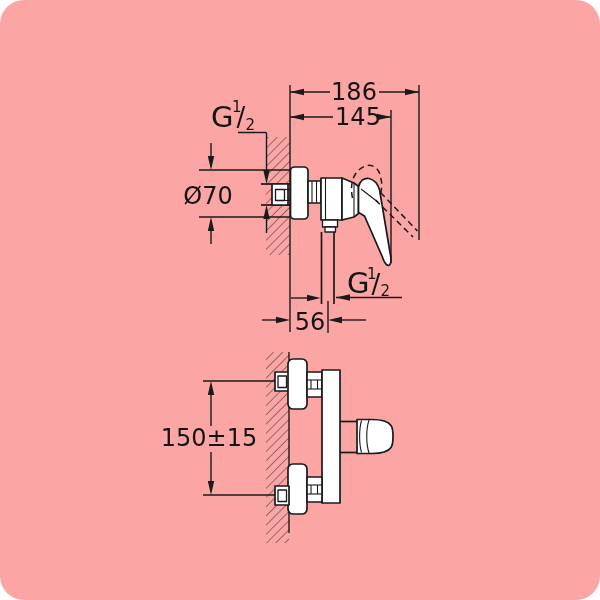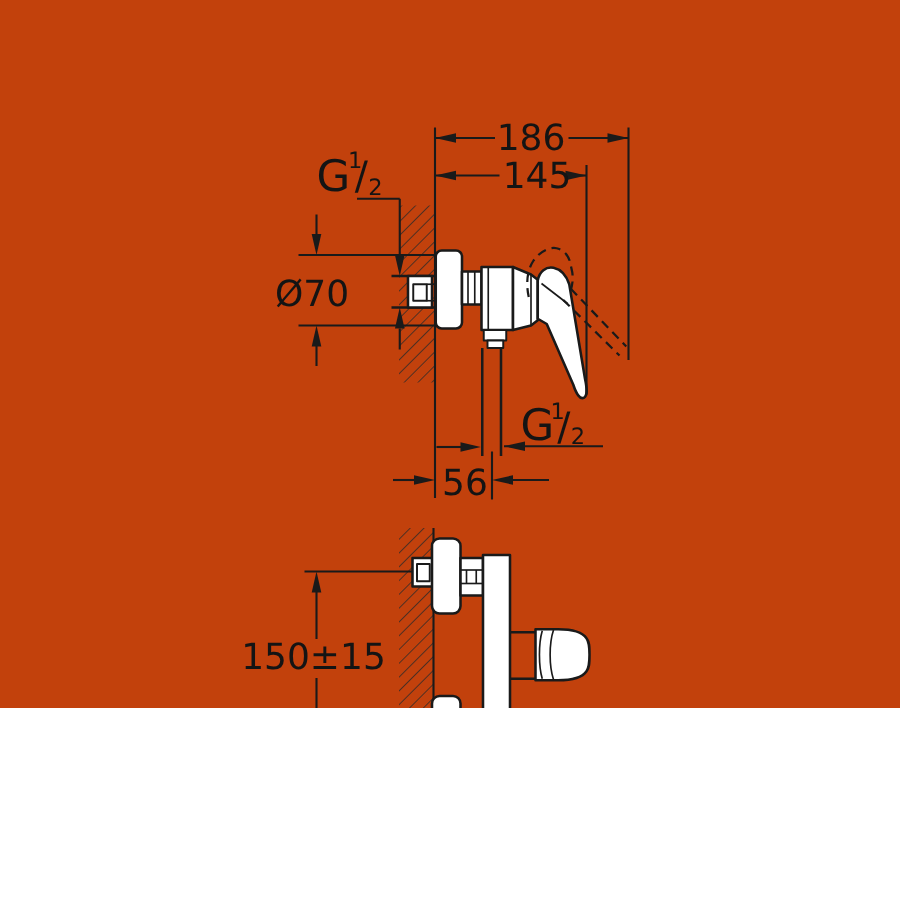--- a/index.html
+++ b/index.html
@@ -1,18 +1,18 @@
 <!DOCTYPE html>
 <html><head>
 <meta charset="utf-8">
 <style>
   html,body{margin:0;padding:0;background:#ffffff;}
   .stage{
-    position:relative;width:600px;height:472px;background:#c2410c;
-    font-family:"DejaVu Sans","Liberation Sans",sans-serif;overflow:hidden;
+    position:relative;width:600px;height:600px;background:#fca5a5;
+    font-family:"DejaVu Sans","Liberation Sans",sans-serif;overflow:hidden;border-radius:24px;
   }
   svg{position:absolute;left:0;top:0;}
   .obj{fill:#ffffff;stroke:#1a1a1a;stroke-width:1.7;stroke-linejoin:round;}
   .objline{fill:none;stroke:#1a1a1a;stroke-width:1.7;stroke-linejoin:round;stroke-linecap:butt;}
   .thin{fill:none;stroke:#1a1a1a;stroke-width:1.1;}
   .dim{fill:none;stroke:#1a1a1a;stroke-width:1.4;stroke-linecap:butt;}
   .arr{fill:#1a1a1a;stroke:none;}
   .ghost{fill:none;stroke:#1a1a1a;stroke-width:1.5;stroke-dasharray:6 4;stroke-linecap:butt;}
   text{fill:#141414;}
   .dimtxt{font-size:24px;}

